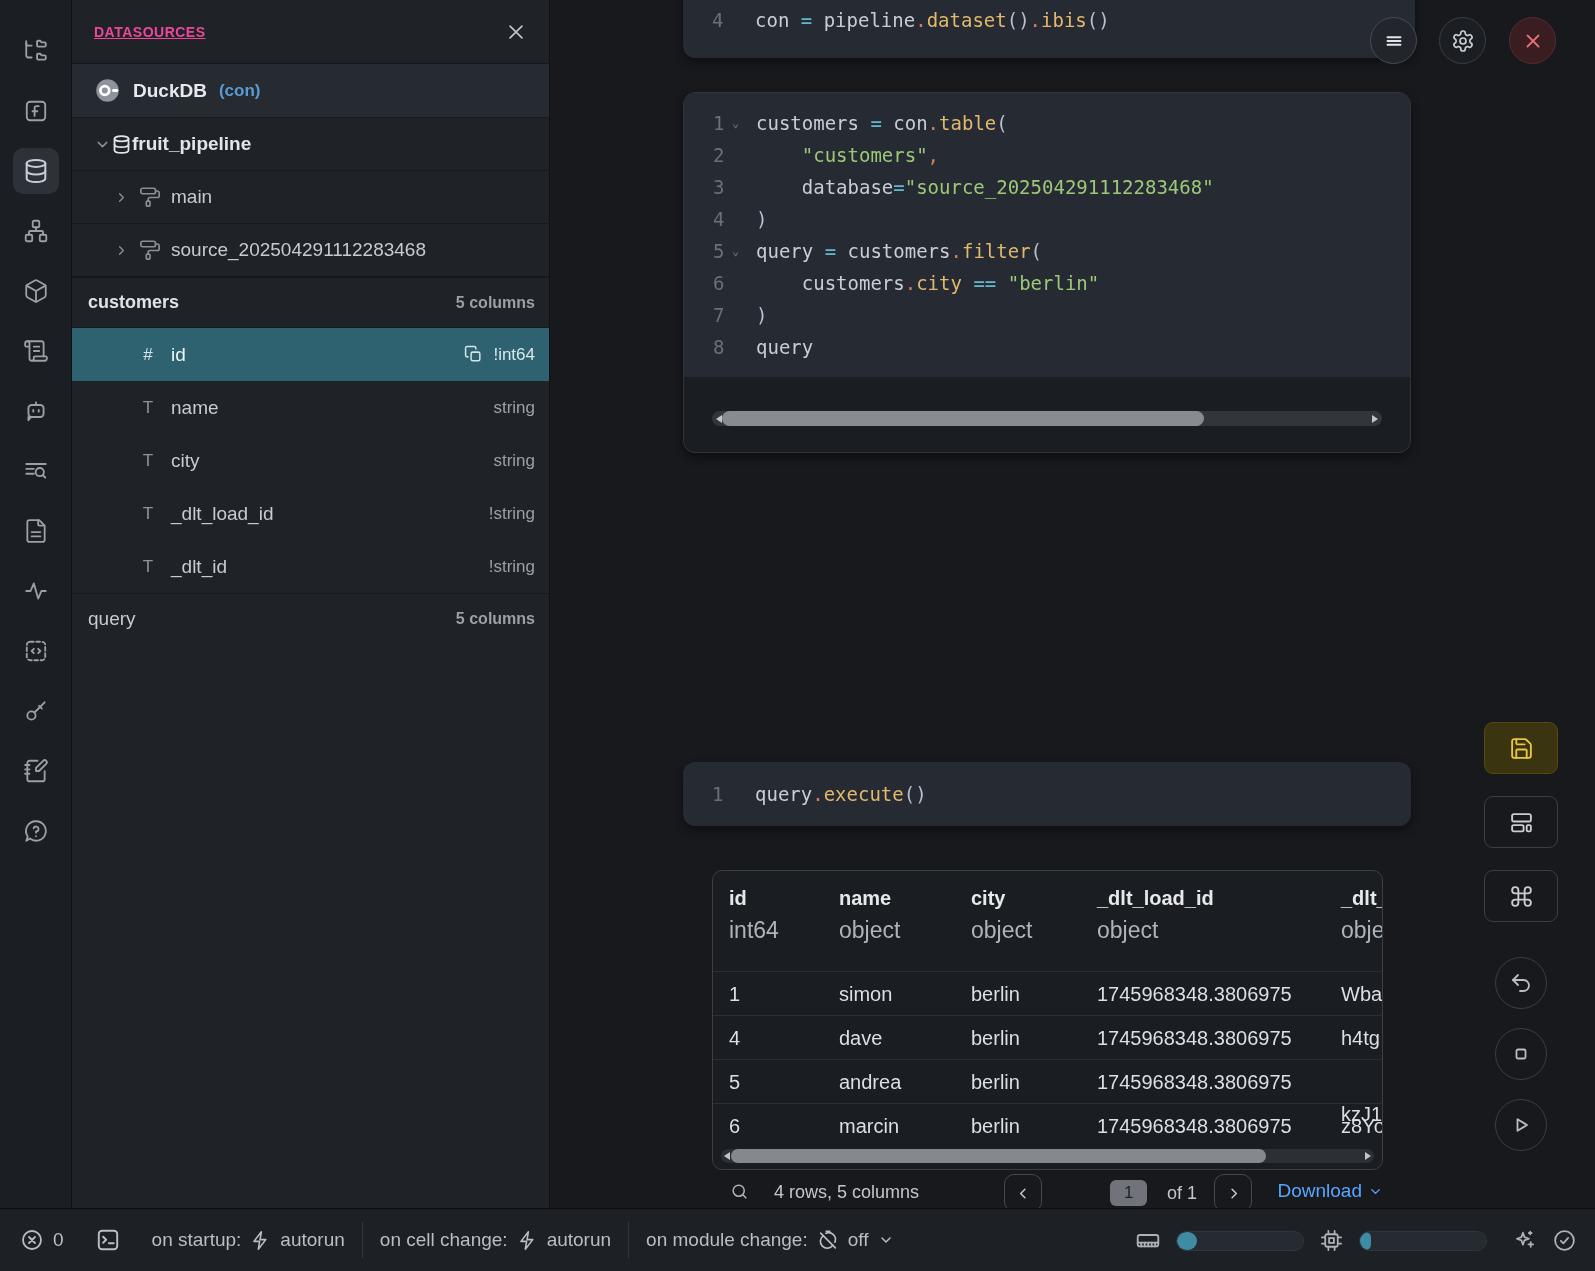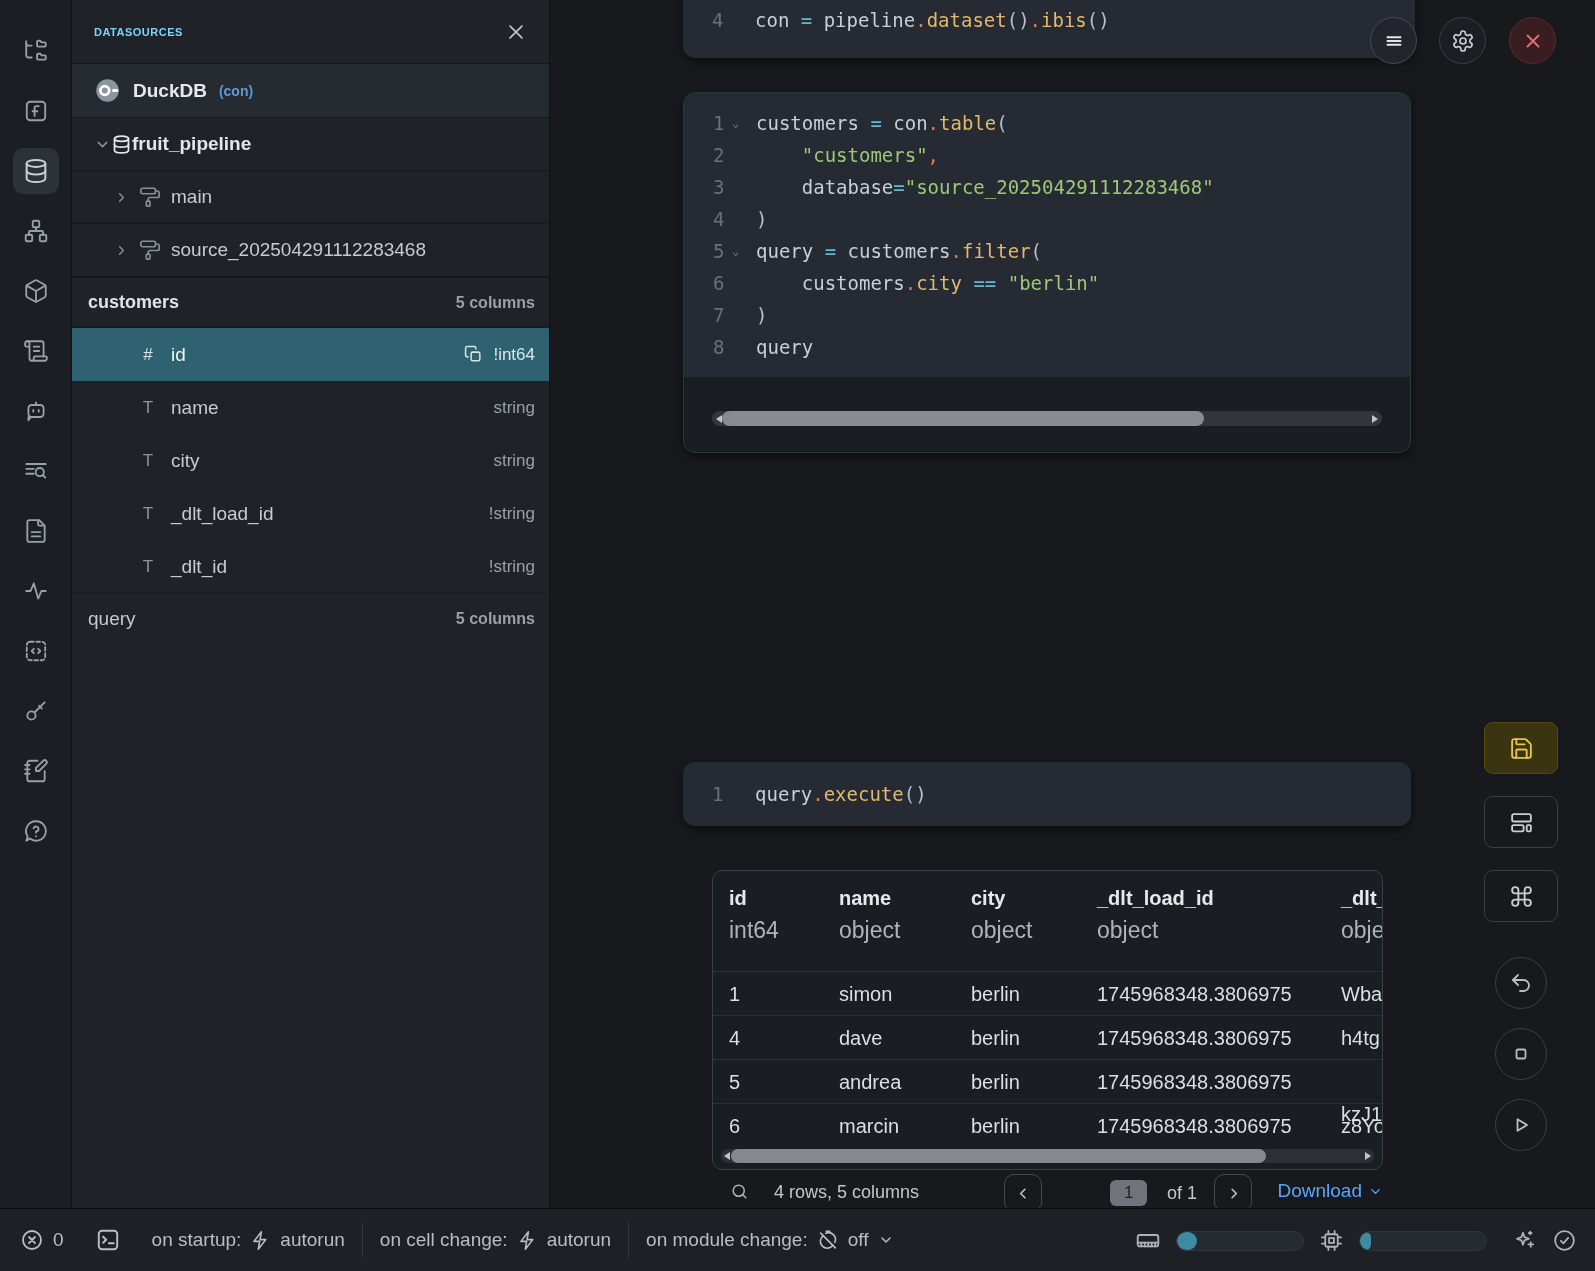--- a/index.html
+++ b/index.html
@@ -13,31 +13,31 @@
     background:#1b1e23; border-right:1px solid #101114; padding-top:28px; }
   .rail-item { width:46px; height:46px; margin:0 auto 14px; display:flex;
     align-items:center; justify-content:center; border-radius:10px; color:#9aa0a8; cursor:pointer; }
   .rail-item.active { background:#2d3138; color:#c9cdd4; }
 
   
   .panel { position:absolute; left:72px; top:0; width:478px; height:1208px;
     background:#1f2227; border-right:1px solid #101114; }
   .panel-header { height:64px; display:flex; align-items:center; justify-content:space-between;
     padding:0 22px; border-bottom:1px solid #14161a; }
-  .panel-title { font-size:11px; font-weight:bold; letter-spacing:.5px; color:#7dd3fc; }
+  .panel-title { font-size:14px; font-weight:bold; letter-spacing:.5px; color:#ec4899;text-decoration:underline; }
   .icon-btn { color:#c2c6cc; cursor:pointer; display:flex; align-items:center; justify-content:center; }
   .search-row { height:53px; display:flex; align-items:stretch; border-bottom:1px solid #14161a; }
   .search-left { flex:1; display:flex; align-items:center; gap:14px; padding-left:26px; color:#8d949d; }
   .search-ph { font-size:19px; color:#99a0a9; }
   .add-btn { width:57px; border-left:1px solid #14161a; display:flex; align-items:center;
     justify-content:center; color:#c2c6cc; cursor:pointer; }
   .conn-row { height:54px; background:#262a31; display:flex; align-items:center; gap:12px;
     padding-left:22px; border-bottom:1px solid #17191d; }
   .conn-name { font-size:19px; font-weight:bold; color:#e7e9ec; }
-  .conn-alias { font-size:14px; font-weight:bold; color:#5b9bd5; }
+  .conn-alias { font-size:17px; font-weight:bold; color:#5b9bd5; }
   .tree-row { height:53px; display:flex; align-items:center; padding-left:22px;
     border-bottom:1px solid #17191d; cursor:pointer; }
   .tree-row .lbl-bold { font-size:19px; font-weight:bold; color:#e2e5e9; }
   .schema-row { height:53px; display:flex; align-items:center; gap:10px; padding-left:42px;
     border-bottom:1px solid #17191d; cursor:pointer; font-size:19px; color:#c7cbd1; }
   .chev { color:#8a9099; flex:0 0 auto; }
   .py-row { height:54px; background:#262a31; display:flex; align-items:center; gap:11px;
     padding-left:22px; border-bottom:1px solid #17191d; }
   .py-row .lbl-bold { font-size:19px; font-weight:bold; color:#e2e5e9; }
   .tbl-hdr { height:51px; display:flex; align-items:center; justify-content:space-between;

